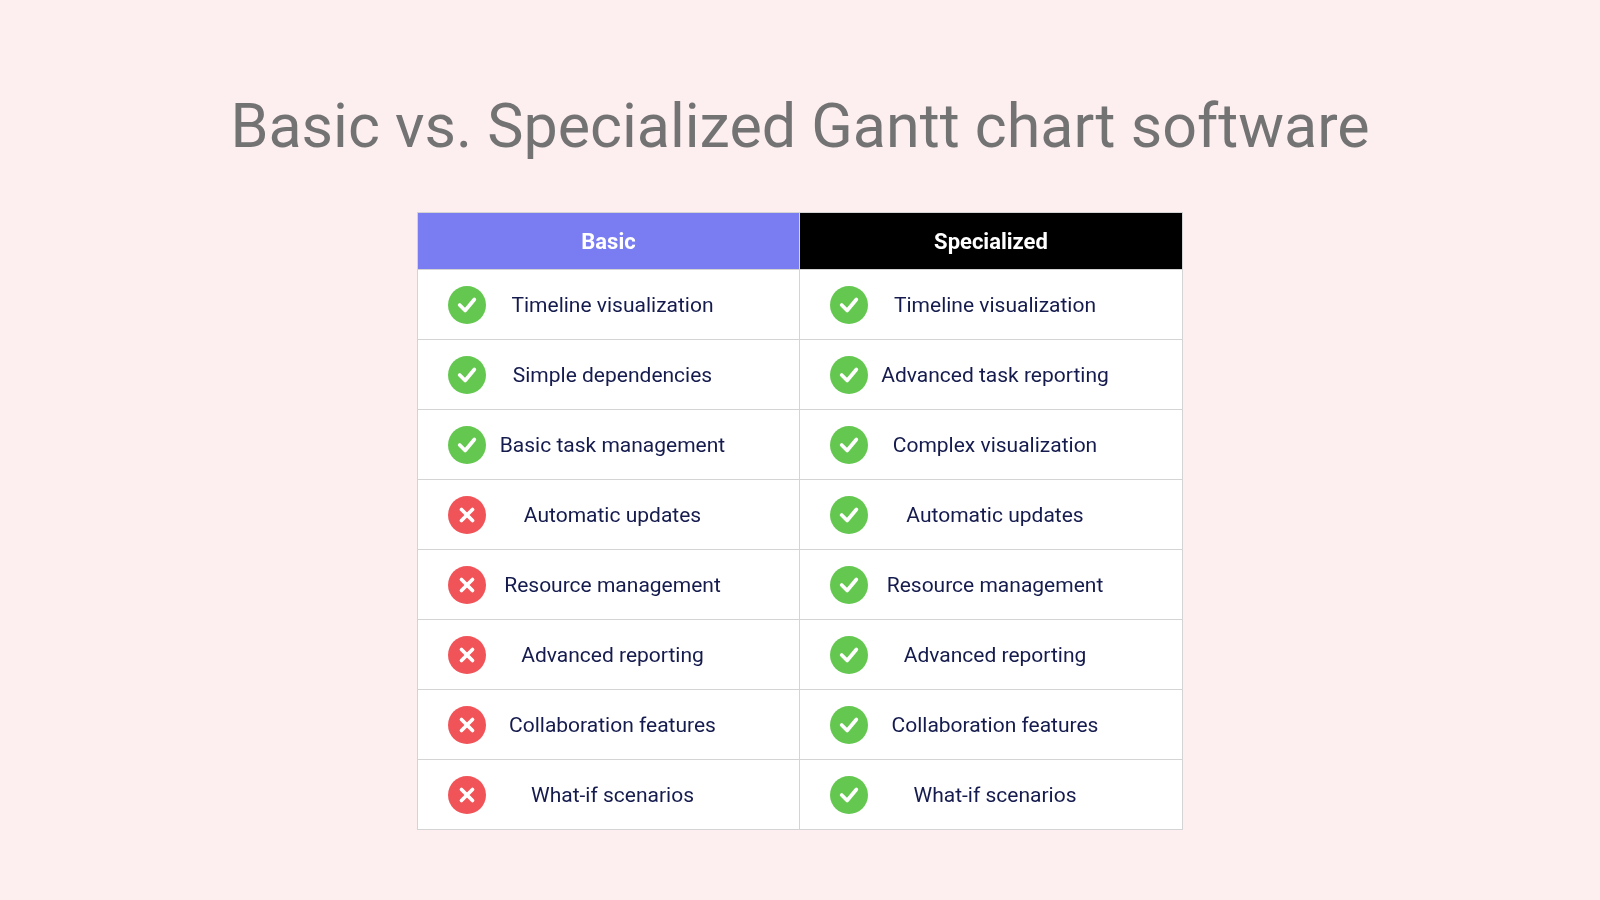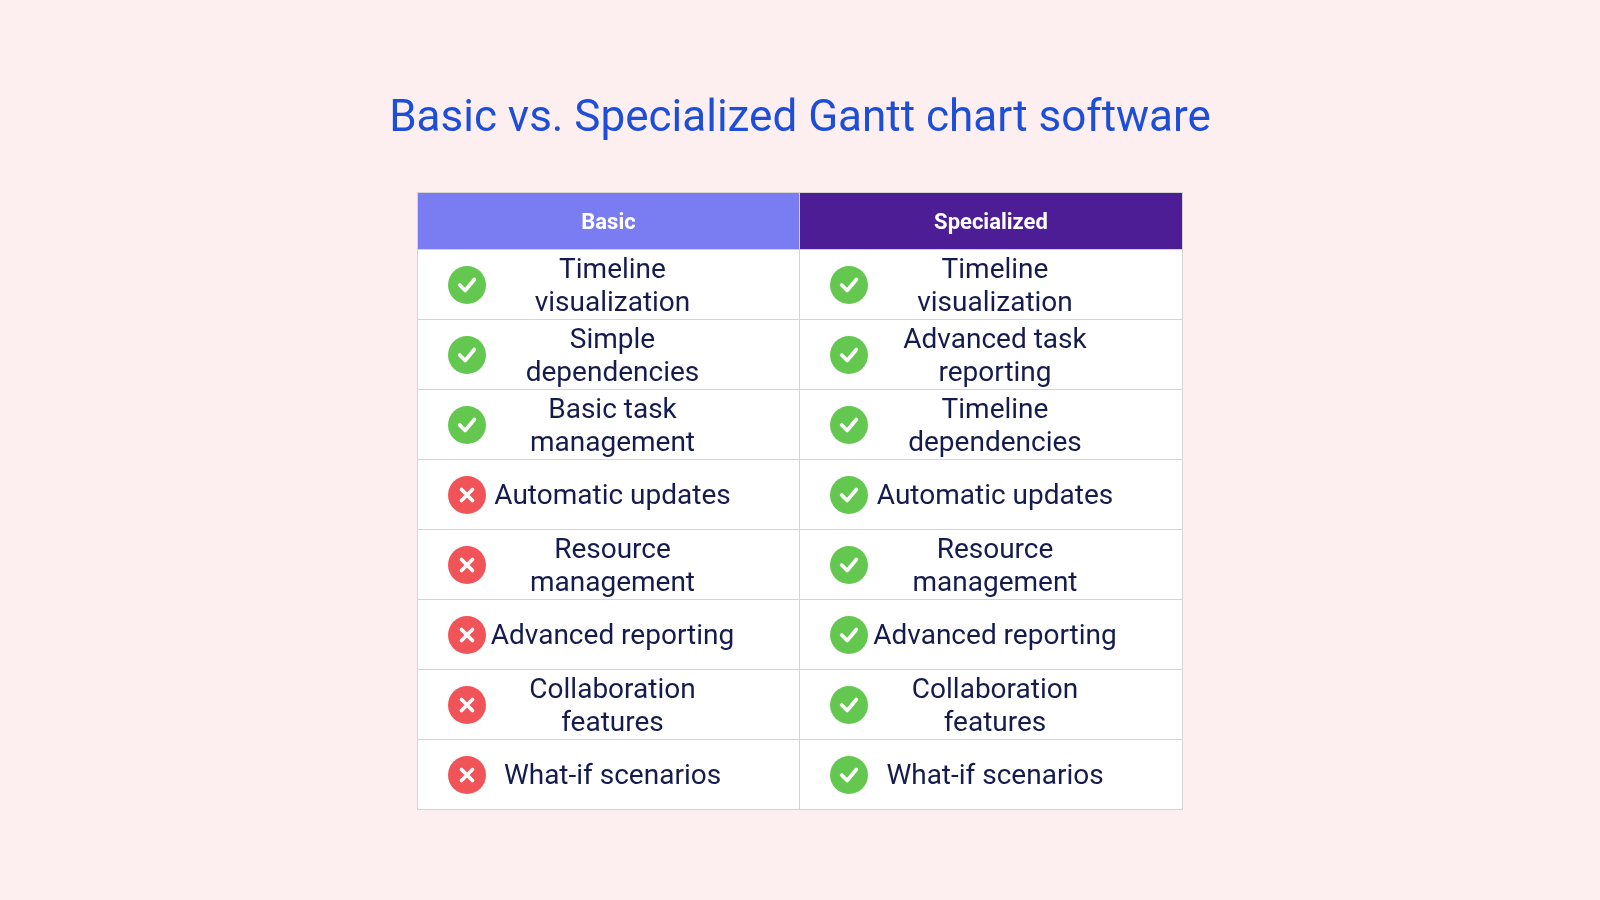--- a/index.html
+++ b/index.html
@@ -11,22 +11,22 @@
       width: 1600px;
       height: 900px;
       background: #FDEEF0;
       font-family: -apple-system, BlinkMacSystemFont, "Segoe UI", Roboto, Helvetica, Arial, sans-serif;
       display: flex;
       flex-direction: column;
       align-items: center;
       padding-top: 90px;
     }
     .title {
-      color: #1d4ed8;
-      font-size: 44px;
+      color: #737373;
+      font-size: 61px;
       font-weight: 400;
       margin-bottom: 50px;
       text-align: center;
     }
     .table-wrap {
       display: flex;
       border: 1px solid #d4d4d4;
       background: #fff;
     }
     .col {
@@ -43,33 +43,33 @@
       align-items: center;
       justify-content: center;
       color: #fff;
       font-size: 22px;
       font-weight: 700;
     }
     .hdr-basic {
       background: #7a7cf1;
     }
     .hdr-specialized {
-      background: #4c1d95;
+      background: #000000;
     }
     .row {
       height: 70px;
       display: flex;
       align-items: center;
       border-top: 1px solid #d4d4d4;
       padding-left: 30px;
       background: #fff;
     }
     .row-label {
       color: #151b4d;
-      font-size: 28px;
+      font-size: 21px;
       font-weight: 400;
       flex: 1;
       text-align: center;
       padding-right: 60px;
     }
     .icon {
       width: 38px;
       height: 38px;
       border-radius: 50%;
       display: flex;
@@ -188,21 +188,21 @@
           </svg>
         </span>
         <span class="row-label">Advanced task reporting</span>
       </div>
       <div class="row">
         <span class="icon icon-check">
           <svg viewBox="0 0 24 24">
             <polyline points="4 12 10 18 20 6"></polyline>
           </svg>
         </span>
-        <span class="row-label">Timeline dependencies</span>
+        <span class="row-label">Complex visualization</span>
       </div>
       <div class="row">
         <span class="icon icon-check">
           <svg viewBox="0 0 24 24">
             <polyline points="4 12 10 18 20 6"></polyline>
           </svg>
         </span>
         <span class="row-label">Automatic updates</span>
       </div>
       <div class="row">

